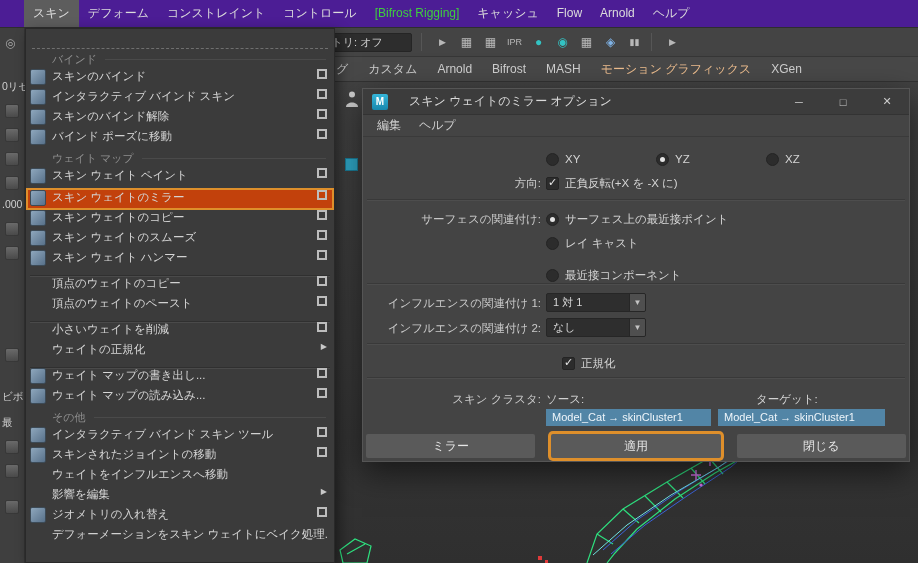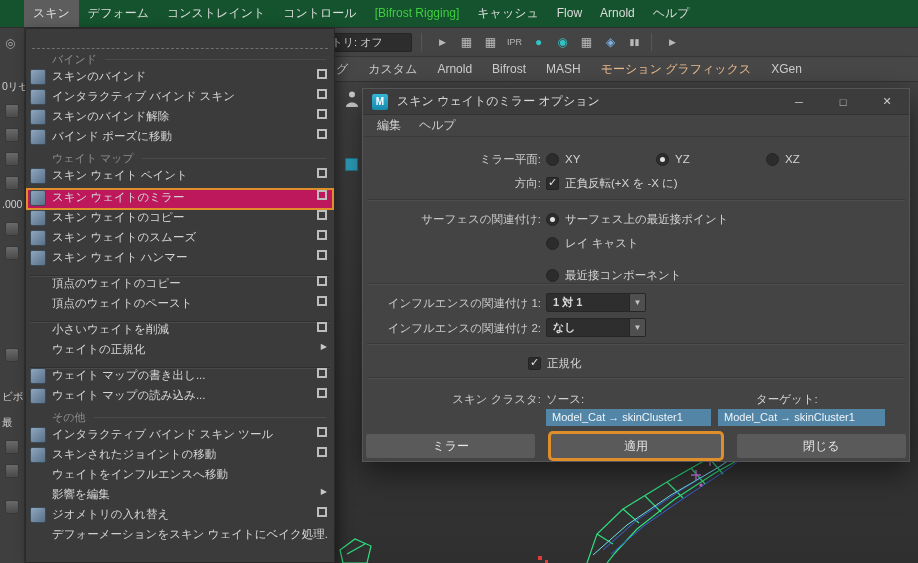--- a/index.html
+++ b/index.html
@@ -1,20 +1,20 @@
 <!DOCTYPE html>
 <html><head>
 <meta charset="utf-8">
 <style>
   *{margin:0;padding:0;box-sizing:border-box;}
   html,body{width:918px;height:563px;}
   body{position:relative;background:#3a3a3a;font-family:"Liberation Sans","DejaVu Sans",sans-serif;overflow:hidden;color:#d8d8d8;}
 
   
-  .menubar{position:absolute;left:0;top:0;width:100%;height:28px;background:#14532d;border-bottom:1px solid #2e2e2e;display:flex;align-items:stretch;padding-left:24px;z-index:30;}
+  .menubar{position:absolute;left:0;top:0;width:100%;height:28px;background:#4c1d95;border-bottom:1px solid #2e2e2e;display:flex;align-items:stretch;padding-left:24px;z-index:30;}
   .mb-item{padding:0 9px;font-size:12px;line-height:27px;color:#dcdcdc;white-space:nowrap;cursor:default;}
   .mb-item.active{background:#5d5d5d;}
 
   
   .statusline{position:absolute;left:0;top:28px;width:100%;height:29px;background:#444;border-bottom:1px solid #373737;z-index:1;}
   .history-field{position:absolute;left:300px;top:5px;width:112px;height:19px;background:#2d2d2d;border:1px solid #252525;border-radius:2px;font-size:11px;line-height:17px;padding-left:8px;color:#cfcfcf;white-space:nowrap;overflow:hidden;}
   .sl-icons{position:absolute;left:418px;top:3px;height:22px;display:flex;align-items:center;gap:3px;}
   .sl-icon{width:21px;height:20px;display:flex;align-items:center;justify-content:center;font-size:12px;color:#b8b8b8;}
   .sl-icon.small{font-size:9px;}
   .sl-divider{width:5px;height:18px;border-left:1px solid #565656;margin:0 3px;}
@@ -42,41 +42,41 @@
   .menu-header{display:flex;align-items:center;height:19px;padding:0 8px 0 26px;}
   .mh-text{font-size:11px;color:#8f8f8f;white-space:nowrap;}
   .mh-line{flex:1;height:1px;background:#4a4a4a;margin-left:8px;}
   .menu-sep{height:6px;margin:0 4px;border-bottom:1px solid #303030;box-shadow:0 1px 0 #4a4a4a;}
   .menu-item{display:flex;height:20px;padding:0 7px 0 4px;}
   .mi-icon{width:16px;height:16px;margin-right:6px;border-radius:2px;flex:none;}
   .mi-icon.has{background:linear-gradient(135deg,#8ea7bd,#58718a);border:1px solid #3c4a56;}
   .mi-label{flex:1;font-size:11.5px;color:#d6d6d6;white-space:nowrap;overflow:hidden;}
   .mi-box{width:10px;height:10px;border:2px solid #bdbdbd;flex:none;margin-left:6px;}
   .mi-sub{font-size:8px;color:#c8c8c8;margin-left:6px;flex:none;}
-  .menu-item.highlighted{background:#be185d;border:2px solid #de8f2b;height:22px;padding:0 5px 0 2px;}
+  .menu-item.highlighted{background:#c2410c;border:2px solid #de8f2b;height:22px;padding:0 5px 0 2px;}
 
   
   .dialog{position:absolute;left:362px;top:88px;width:548px;height:374px;background:#444;border:1px solid #555;box-shadow:0 10px 30px rgba(0,0,0,.55);z-index:20;}
   .dlg-titlebar{position:absolute;left:0;top:0;width:100%;height:26px;background:#3c3c3c;display:flex;align-items:center;padding-left:9px;border-bottom:1px solid #333;}
   .dlg-icon{width:16px;height:16px;background:linear-gradient(#35b6d9,#1787ad);border-radius:2px;color:#fff;font-size:10px;font-weight:bold;display:flex;align-items:center;justify-content:center;flex:none;}
-  .dlg-title{margin-left:9px;font-size:12px;color:#dadada;flex:1;white-space:nowrap;overflow:hidden;}
+  .dlg-title{margin-left:21px;font-size:12px;color:#dadada;flex:1;white-space:nowrap;overflow:hidden;}
   .dlg-ctl{width:44px;height:26px;display:flex;align-items:center;justify-content:center;font-size:11px;color:#cccccc;flex:none;}
   .dlg-menubar{position:absolute;left:0;top:26px;width:100%;height:22px;display:flex;align-items:center;padding-left:5px;background:#444;border-bottom:1px solid #3a3a3a;}
   .dlg-menu-item{padding:0 9px;font-size:12px;color:#d0d0d0;}
   .dlg-content{position:absolute;left:0;top:48px;width:100%;height:296px;}
   .drow{position:absolute;left:0;width:100%;height:20px;}
   .dlabel{position:absolute;left:0;top:0;width:178px;text-align:right;font-size:11.5px;color:#cbcbcb;line-height:20px;white-space:nowrap;}
   .ctl{position:absolute;top:0;display:flex;align-items:center;gap:6px;height:20px;}
   .radio{width:13px;height:13px;border-radius:50%;background:#2c2c2c;border:1px solid #242424;position:relative;flex:none;}
   .radio.checked::after{content:"";position:absolute;left:3px;top:3px;width:5px;height:5px;border-radius:50%;background:#e4e4e4;}
   .checkbox{width:13px;height:13px;background:#2c2c2c;border:1px solid #242424;border-radius:2px;flex:none;position:relative;}
   .checkbox.checked::after{content:"✓";position:absolute;left:1px;top:-2px;color:#e8e8e8;font-size:11px;}
   .rlabel{font-size:11.5px;color:#d5d5d5;white-space:nowrap;}
   .dropdown{position:absolute;top:0;width:100px;height:19px;background:#2e2e2e;border:1px solid #262626;border-radius:2px;display:flex;align-items:center;overflow:hidden;}
-  .dd-value{flex:1;padding-left:6px;font-size:11px;color:#d8d8d8;white-space:nowrap;font-weight:bold;}
+  .dd-value{flex:1;padding-left:6px;font-size:11px;color:#d8d8d8;white-space:nowrap;}
   .dd-arrow{width:16px;height:100%;background:#4f4f4f;display:flex;align-items:center;justify-content:center;font-size:8px;color:#c4c4c4;border-left:1px solid #262626;flex:none;}
   .dsep{position:absolute;left:4px;right:4px;height:1px;background:#393939;box-shadow:0 1px 0 #4d4d4d;}
   .cluster-bar{position:absolute;height:17px;background:#5285a6;color:#eef5fa;font-size:11px;line-height:17px;padding-left:6px;white-space:nowrap;overflow:hidden;}
   .dlg-buttons{position:absolute;left:3px;right:3px;bottom:3px;height:24px;display:flex;gap:16px;}
   .dbtn{flex:1;background:#5a5a5a;border-radius:2px;display:flex;align-items:center;justify-content:center;font-size:12px;color:#e6e6e6;}
   .dbtn.highlight{box-shadow:0 0 0 3px #de8f2b;}
 </style>
 </head>
 <body>
 
@@ -303,21 +303,20 @@
     <span class="dlg-ctl">□</span>
     <span class="dlg-ctl">✕</span>
   </div>
   <div class="dlg-menubar">
     <span class="dlg-menu-item">編集</span>
     <span class="dlg-menu-item">ヘルプ</span>
   </div>
   <div class="dlg-content">
 
     <div class="drow" style="top:12px">
-      <span class="dlabel">ミラー平面:</span>
       <span class="ctl" style="left:183px">
         <span class="radio"></span>
         <span class="rlabel">XY</span>
       </span>
       <span class="ctl" style="left:293px">
         <span class="radio checked"></span>
         <span class="rlabel">YZ</span>
       </span>
       <span class="ctl" style="left:403px">
         <span class="radio"></span>
@@ -368,21 +367,21 @@
       <span class="dlabel">インフルエンスの関連付け 2:</span>
       <span class="dropdown" style="left:183px">
         <span class="dd-value">なし</span>
         <span class="dd-arrow">▼</span>
       </span>
     </div>
 
     <div class="dsep" style="top:206px"></div>
 
     <div class="drow" style="top:216px">
-      <span class="ctl" style="left:165px">
+      <span class="ctl" style="left:199px">
         <span class="checkbox checked"></span>
         <span class="rlabel">正規化</span>
       </span>
     </div>
 
     <div class="dsep" style="top:240px"></div>
 
     <div class="drow" style="top:252px">
       <span class="dlabel">スキン クラスタ:</span>
       <span class="rlabel" style="position:absolute;left:183px;line-height:20px">ソース:</span>

